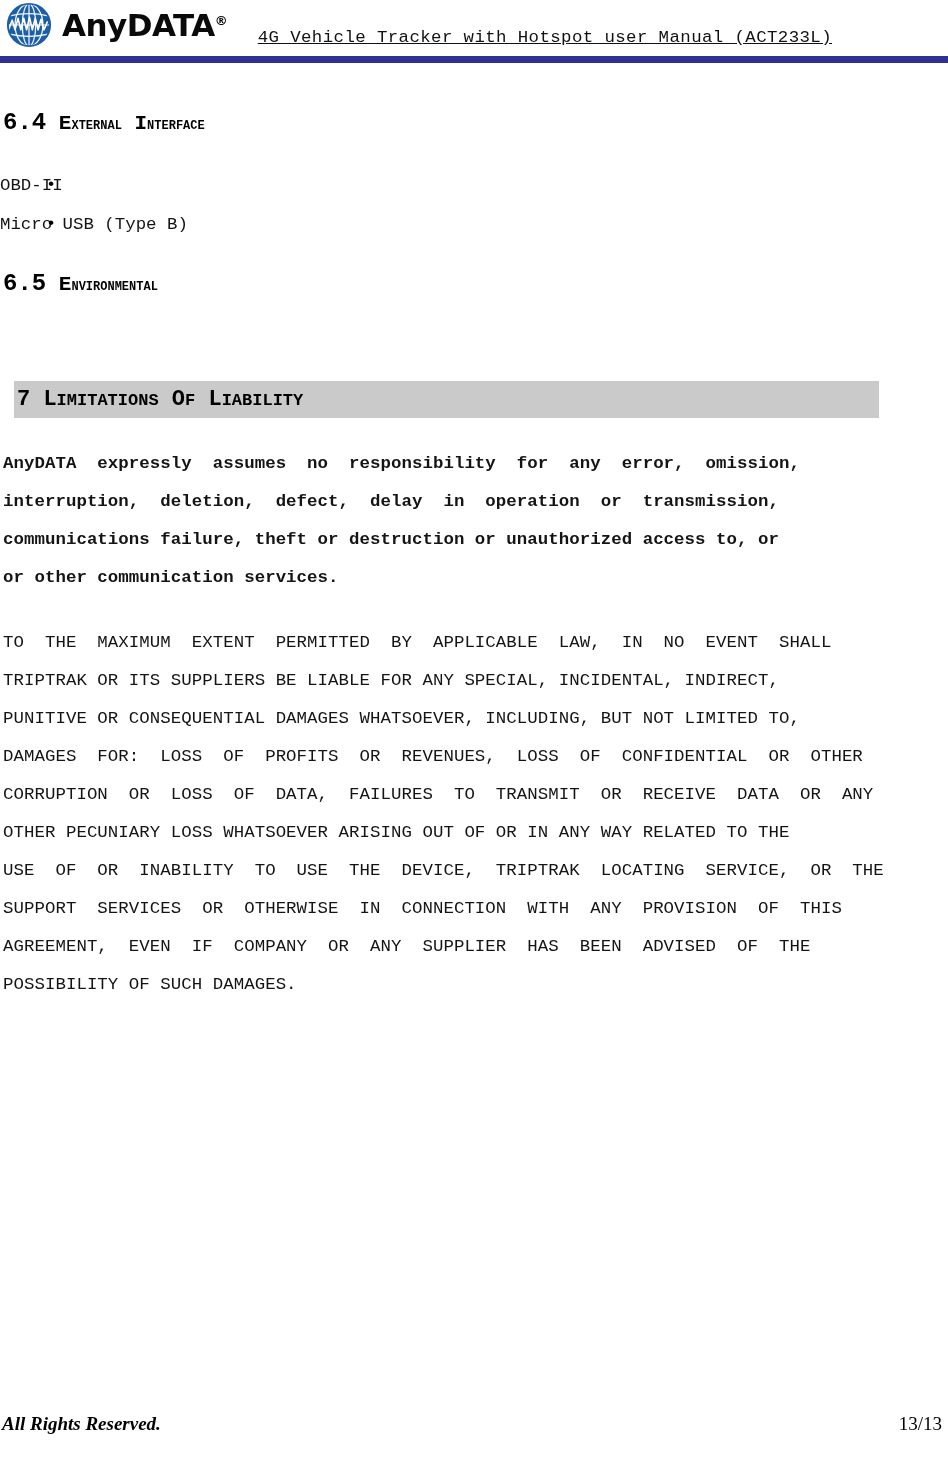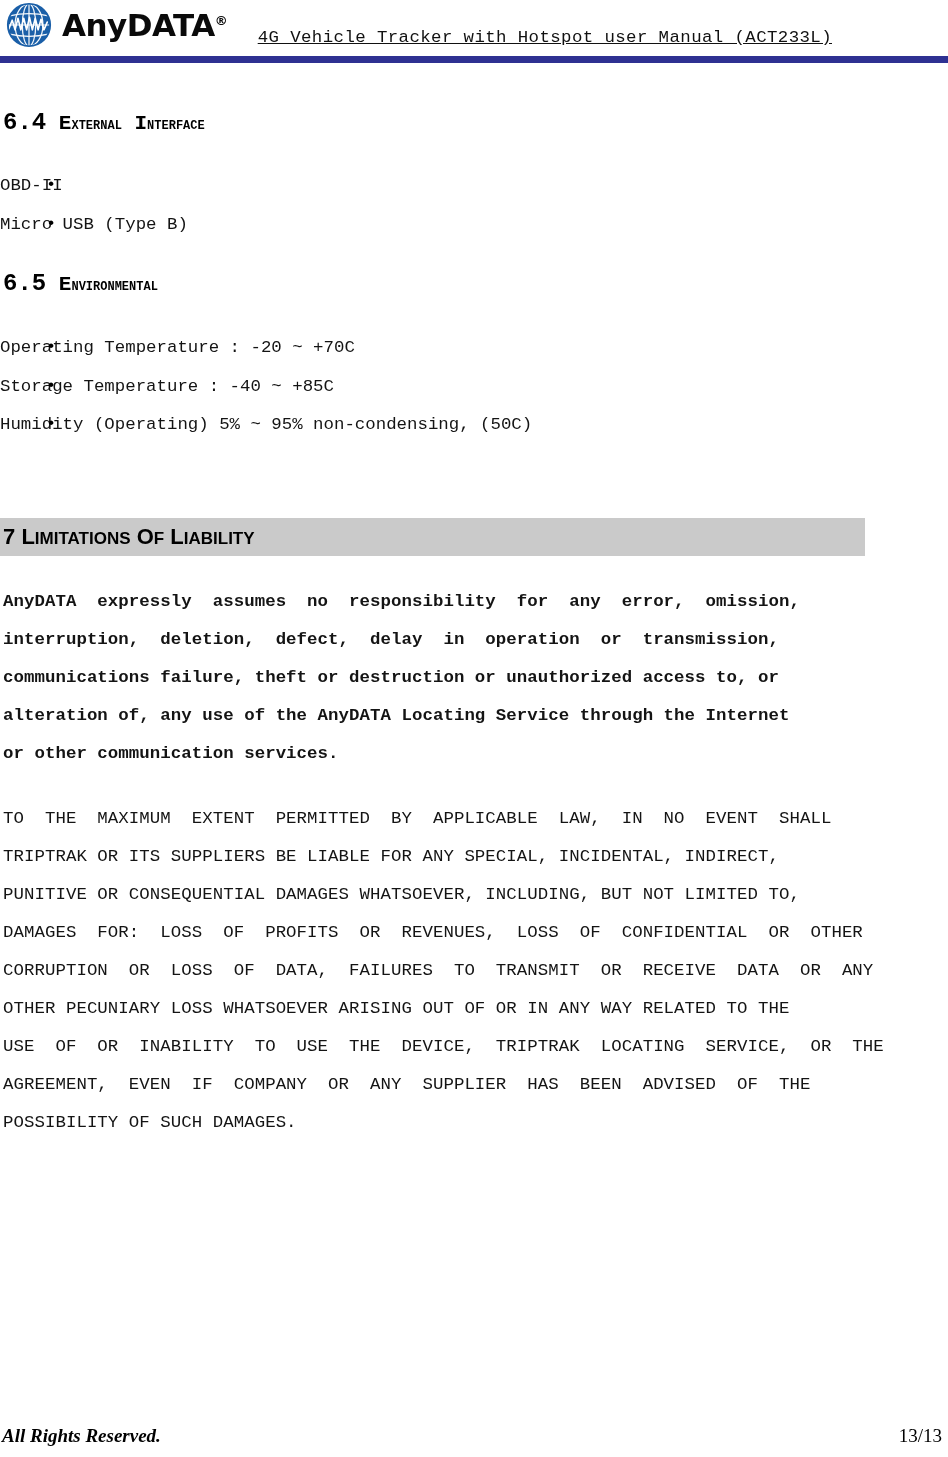--- a/index.html
+++ b/index.html
@@ -93,22 +93,22 @@
   }
   .h2 .num { font-size: 24px; letter-spacing: 0px; }
   .h2 .cap { font-size: 21px; }
   .h2 .small { font-size: 12px; }
 
   .h1band {
     background: #cacaca;
     width: 865px;
     padding: 7px 0 7px 3px;
     box-sizing: border-box;
-    margin: 0;
-    font-family: Liberation Sans, sans-serif;
+    margin: 14px;
+    font-family: Liberation Mono, monospace;
     font-weight: bold;
     line-height: 1.05;
     white-space: nowrap;
   }
   .h1band .num { font-size: 22px; }
   .h1band .cap { font-size: 22px; }
   .h1band .small { font-size: 17px; }
 
   
   .bullets {
@@ -144,21 +144,21 @@
   }
   .para .ln {
     display: block;
     white-space: pre;
   }
 
   
   .page-footer {
     position: absolute;
     left: 0;
-    bottom: 10px;
+    bottom: 22px;
     width: 948px;
     height: 30px;
   }
   .footer-left {
     position: absolute;
     left: 2px;
     bottom: 0;
     font-family: "Liberation Serif", "DejaVu Serif", serif;
     font-weight: bold;
     font-style: italic;
@@ -212,46 +212,41 @@
 
   <ul class="bullets" style="margin-top:42px;">
     <li>OBD-II</li>
     <li style="margin-top:21px;">Micro USB (Type B)</li>
   </ul>
 
   <h2 class="h2" style="margin-top:38px;">
     <span class="num">6.5</span><span class="cap">&nbsp;</span><span class="cap">E</span><span class="small">NVIRONMENTAL</span>
   </h2>
 
-  <ul class="bullets" style="margin-top:43px;">
-    <li>Operating Temperature : -20 ~ +70C</li>
-    <li style="margin-top:21px;">Storage Temperature : -40 ~ +85C</li>
-    <li style="margin-top:21px;">Humidity (Operating) 5% ~ 95% non-condensing, (50C)</li>
-  </ul>
 
   <div class="h1band" style="margin-top:85px;">
     <span class="num">7</span><span class="cap">&nbsp;</span><span class="cap">L</span><span class="small">IMITATIONS</span><span class="cap">&nbsp;</span><span class="cap">O</span><span class="small">F</span><span class="cap">&nbsp;</span><span class="cap">L</span><span class="small">IABILITY</span>
   </div>
 
   <div class="para" style="margin-top:27px;font-weight:bold;">
     <span class="ln" style="line-height:38px;">AnyDATA  expressly  assumes  no  responsibility  for  any  error,  omission,</span>
     <span class="ln" style="line-height:38px;">interruption,  deletion,  defect,  delay  in  operation  or  transmission,</span>
     <span class="ln" style="line-height:38px;">communications failure, theft or destruction or unauthorized access to, or</span>
-    <span class="ln" style="line-height:38px;">alteration of, any use of the AnyDATA Locating Service through the Internet</span>
     <span class="ln" style="line-height:38px;">or other communication services.</span>
   </div>
 
   <div class="para" style="margin-top:27px;">
     <span class="ln" style="line-height:38px;">TO  THE  MAXIMUM  EXTENT  PERMITTED  BY  APPLICABLE  LAW,  IN  NO  EVENT  SHALL</span>
     <span class="ln" style="line-height:38px;">TRIPTRAK OR ITS SUPPLIERS BE LIABLE FOR ANY SPECIAL, INCIDENTAL, INDIRECT,</span>
     <span class="ln" style="line-height:38px;">PUNITIVE OR CONSEQUENTIAL DAMAGES WHATSOEVER, INCLUDING, BUT NOT LIMITED TO,</span>
     <span class="ln" style="line-height:38px;">DAMAGES  FOR:  LOSS  OF  PROFITS  OR  REVENUES,  LOSS  OF  CONFIDENTIAL  OR  OTHER</span>
     <span class="ln" style="line-height:38px;">CORRUPTION  OR  LOSS  OF  DATA,  FAILURES  TO  TRANSMIT  OR  RECEIVE  DATA  OR  ANY</span>
     <span class="ln" style="line-height:38px;">OTHER PECUNIARY LOSS WHATSOEVER ARISING OUT OF OR IN ANY WAY RELATED TO THE</span>
     <span class="ln" style="line-height:38px;">USE  OF  OR  INABILITY  TO  USE  THE  DEVICE,  TRIPTRAK  LOCATING  SERVICE,  OR  THE</span>
+    <span class="ln" style="line-height:38px;">SUPPORT  SERVICES  OR  OTHERWISE  IN  CONNECTION  WITH  ANY  PROVISION  OF  THIS</span>
     <span class="ln" style="line-height:38px;">AGREEMENT,  EVEN  IF  COMPANY  OR  ANY  SUPPLIER  HAS  BEEN  ADVISED  OF  THE</span>
     <span class="ln" style="line-height:38px;">POSSIBILITY OF SUCH DAMAGES.</span>
   </div>
 
 </div>
 
 <div class="page-footer">
   <div class="footer-left">All Rights Reserved.</div>
   <div class="footer-right">13/13</div>
 </div>

